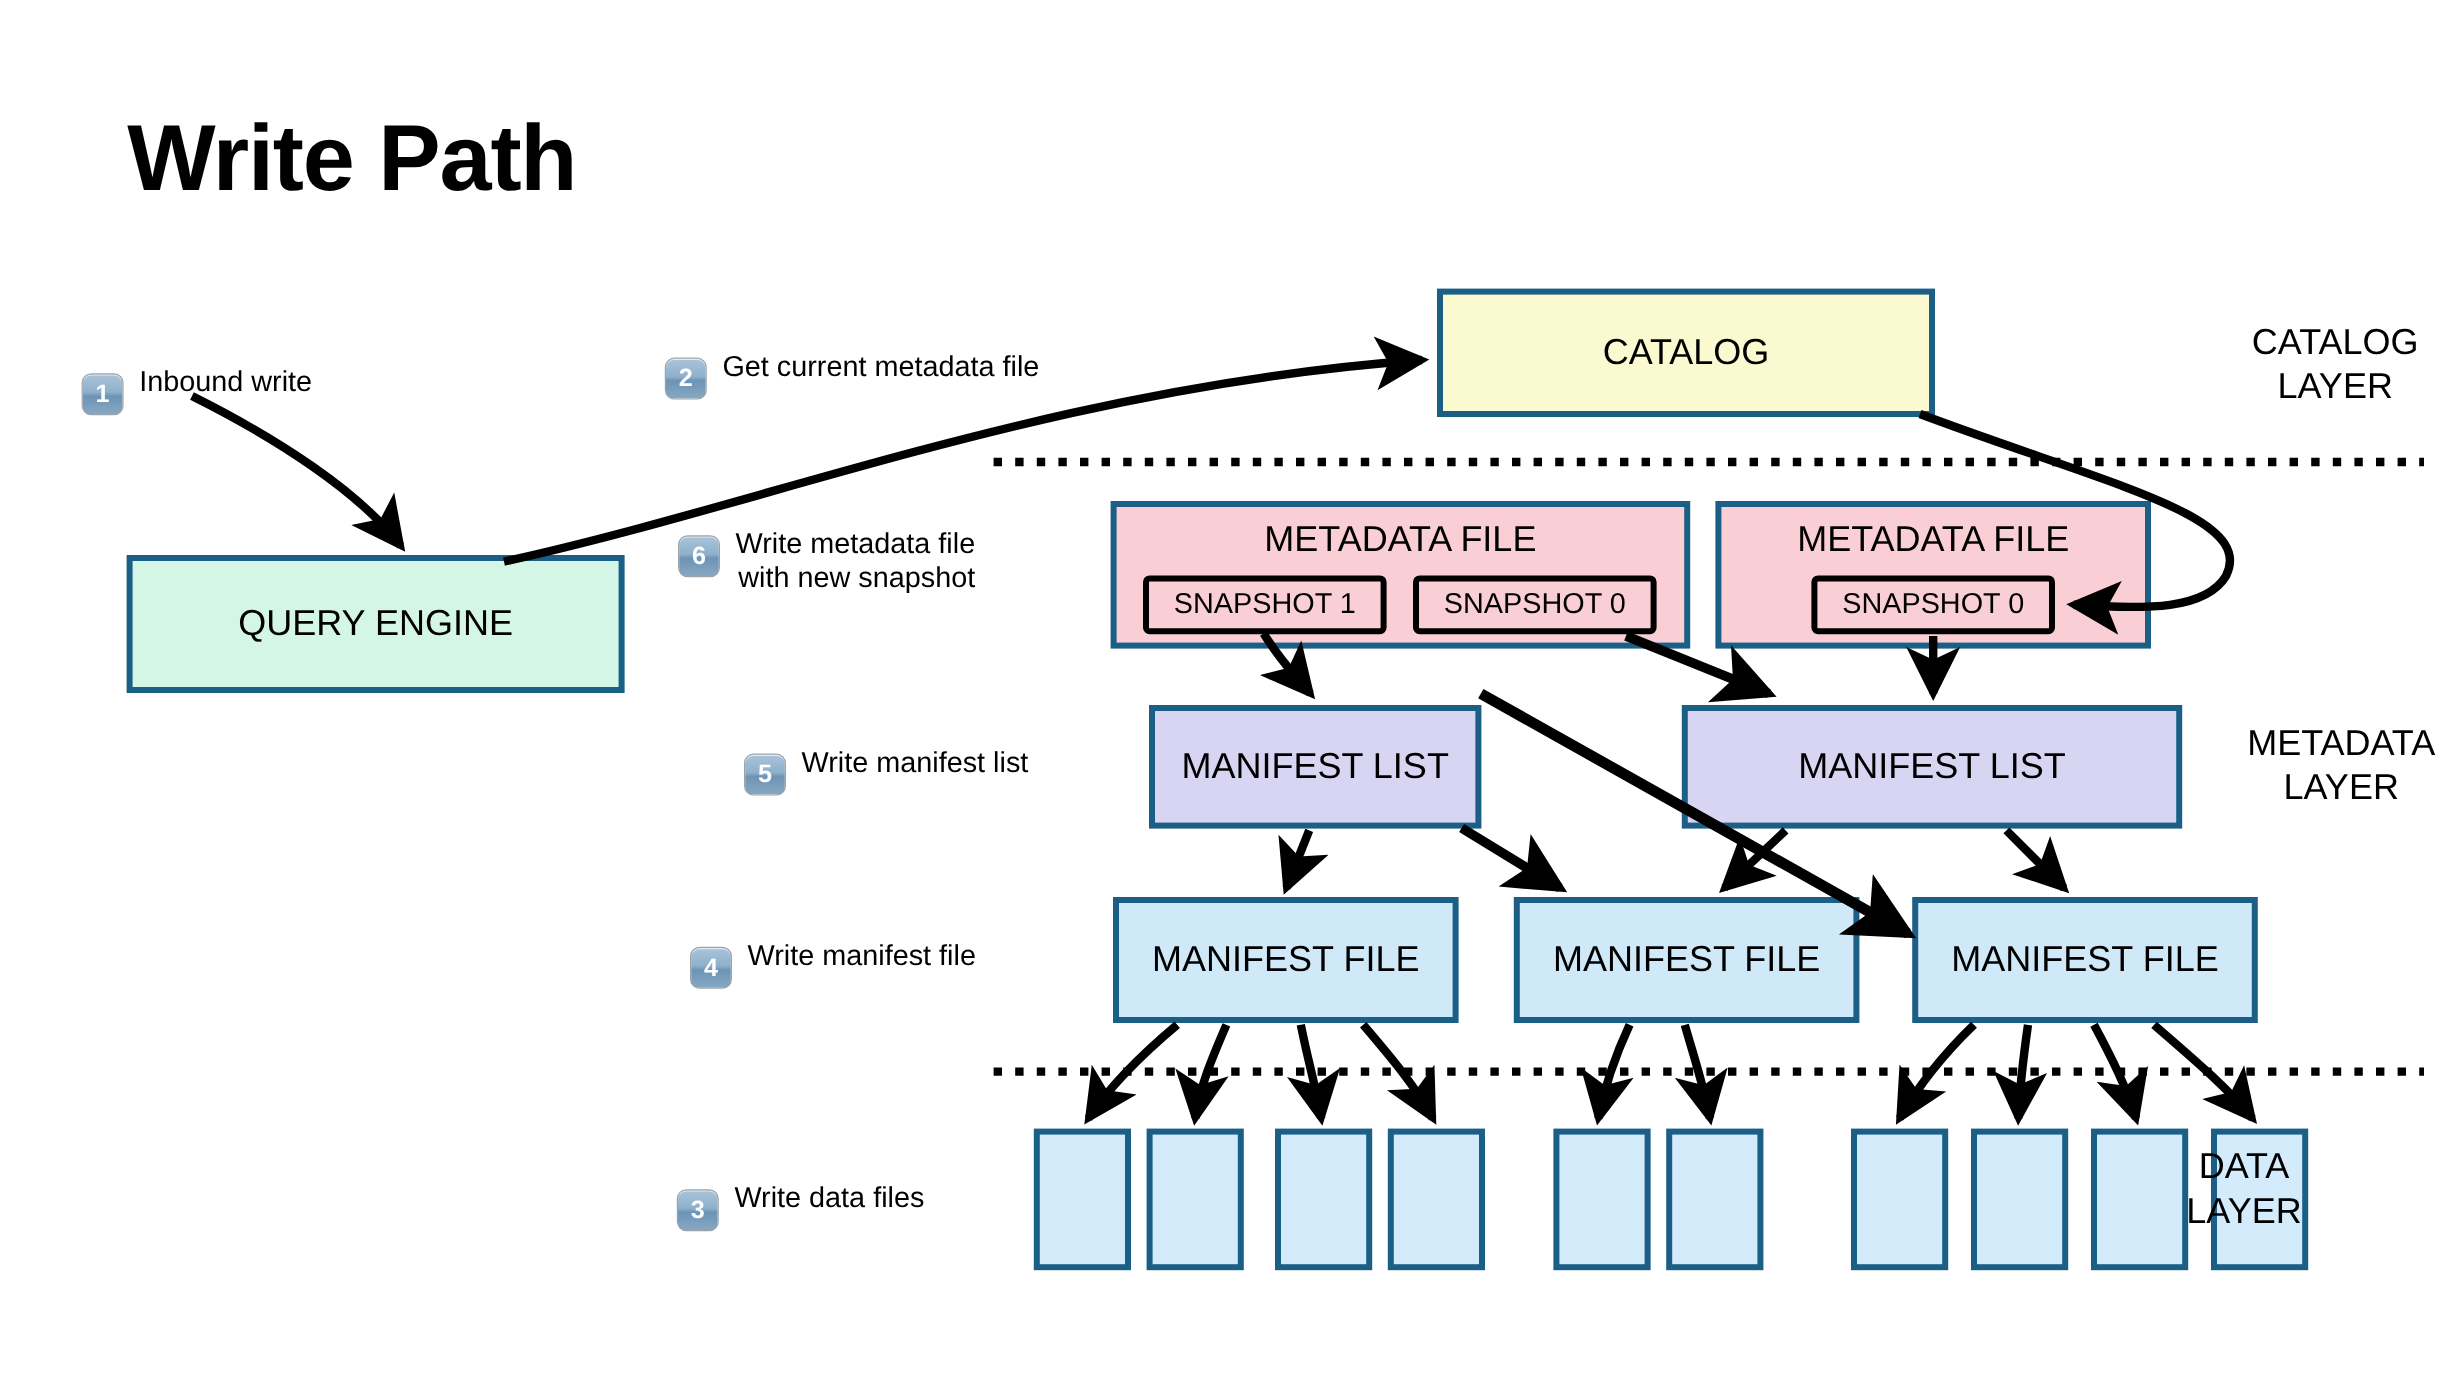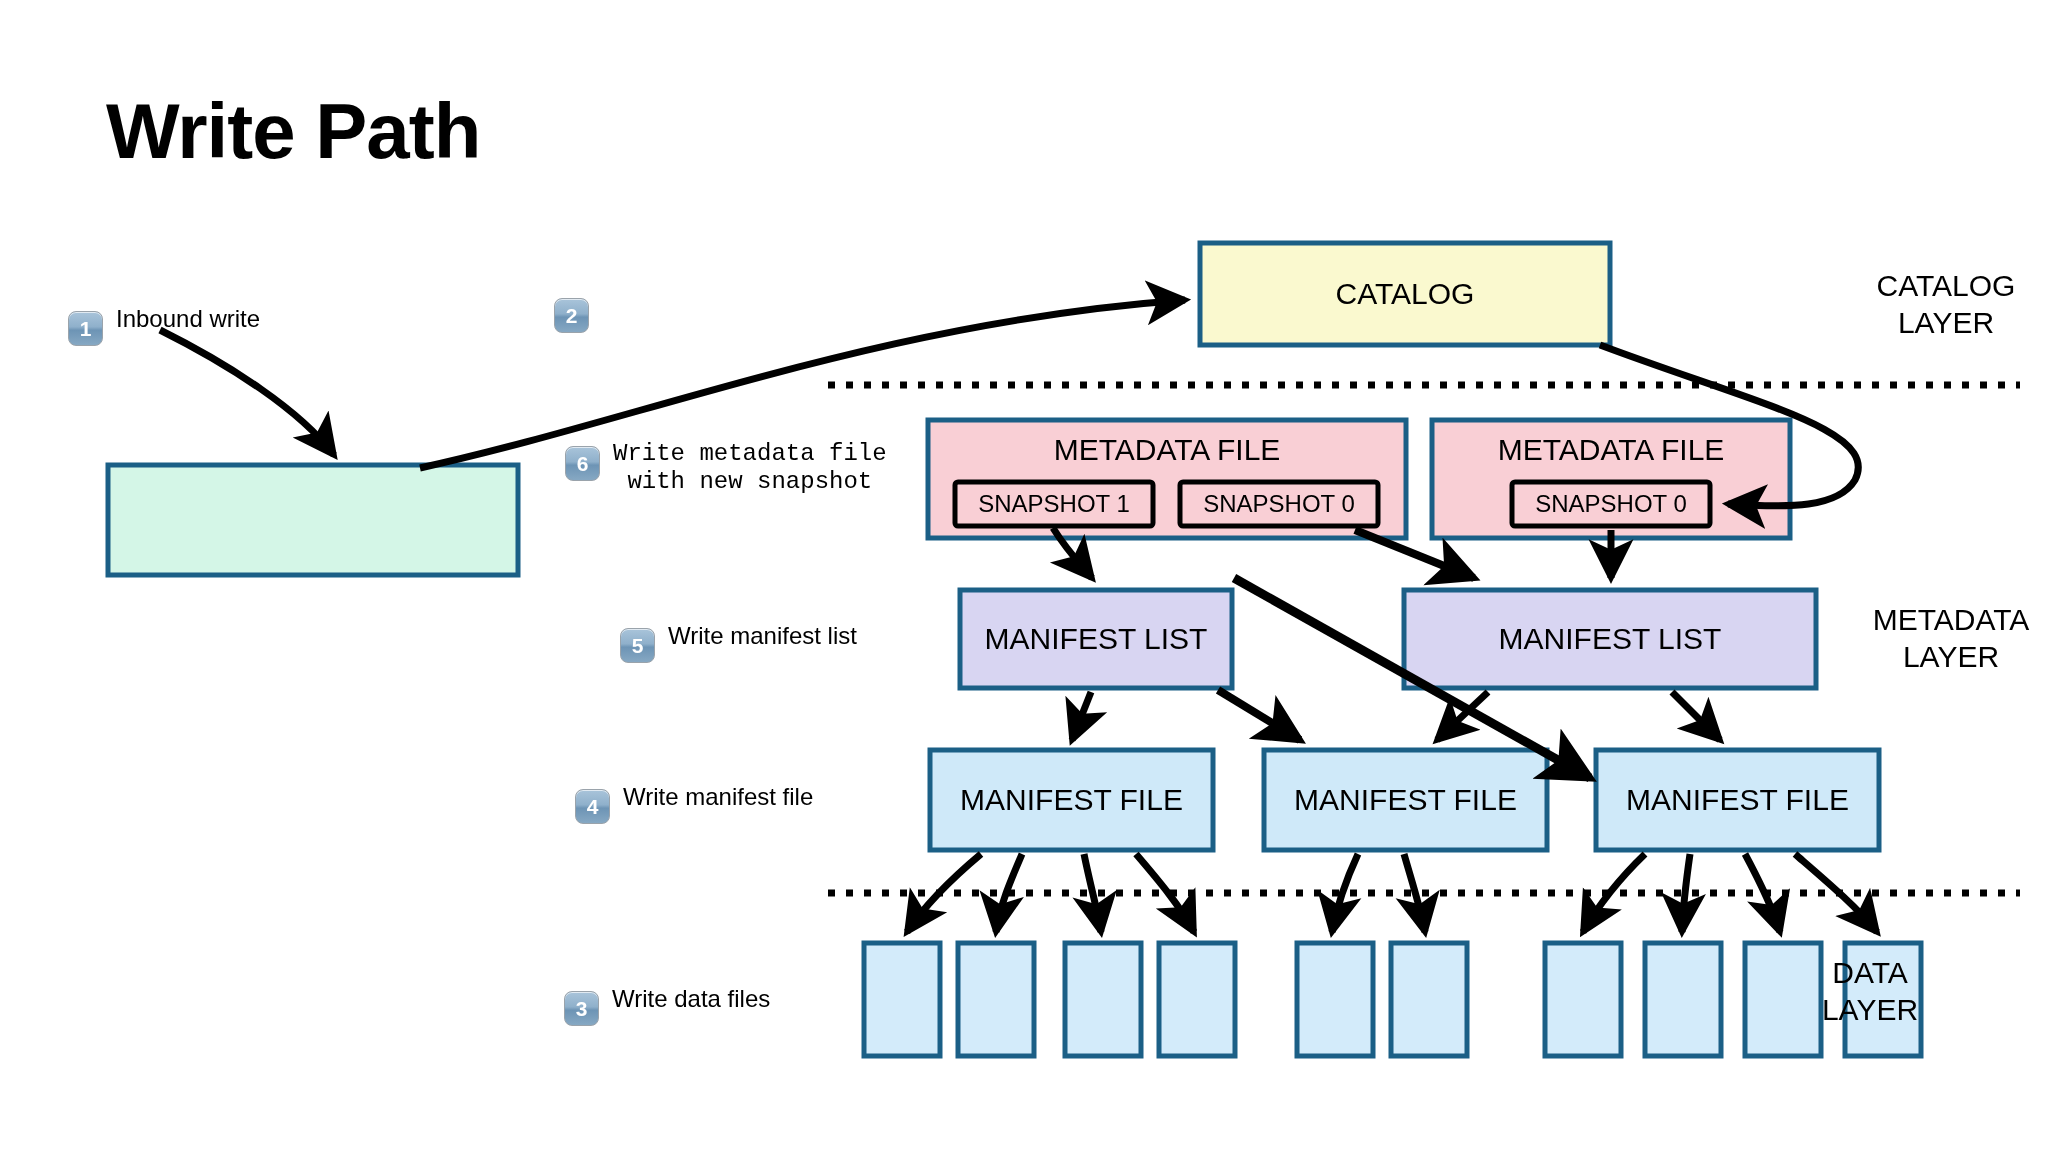--- a/index.html
+++ b/index.html
@@ -109,20 +109,21 @@
 
     <path d="M 1358 854 C 1345 882 1337 906 1332 932" fill="none" stroke="#000" stroke-width="7" marker-end="url(#arrow)"></path>
     <path d="M 1404 854 C 1412 882 1420 906 1425 932" fill="none" stroke="#000" stroke-width="7" marker-end="url(#arrow)"></path>
 
     <path d="M 1645 854 C 1618 880 1598 906 1583 932" fill="none" stroke="#000" stroke-width="7" marker-end="url(#arrow)"></path>
     <path d="M 1690 854 C 1686 882 1683 906 1682 932" fill="none" stroke="#000" stroke-width="7" marker-end="url(#arrow)"></path>
     <path d="M 1745 854 C 1760 882 1772 906 1780 932" fill="none" stroke="#000" stroke-width="7" marker-end="url(#arrow)"></path>
     <path d="M 1795 854 C 1825 880 1856 906 1877 932" fill="none" stroke="#000" stroke-width="7" marker-end="url(#arrow)"></path>
   </svg>
 
+  <div class="boxlabel" style="left:108px;top:465px;width:410px;height:110px;">QUERY ENGINE</div>
 
   <div class="boxlabel" style="left:1200px;top:243px;width:410px;height:102px;">CATALOG</div>
 
   <div class="boxlabel" style="left:928px;top:424px;width:478px;height:52px;">METADATA FILE</div>
   <div class="boxlabel small" style="left:955px;top:482px;width:198px;height:44px;">SNAPSHOT 1</div>
   <div class="boxlabel small" style="left:1180px;top:482px;width:198px;height:44px;">SNAPSHOT 0</div>
 
   <div class="boxlabel" style="left:1432px;top:424px;width:358px;height:52px;">METADATA FILE</div>
   <div class="boxlabel small" style="left:1512px;top:482px;width:198px;height:44px;">SNAPSHOT 0</div>
 
@@ -133,40 +134,41 @@
   <div class="boxlabel" style="left:1264px;top:750px;width:283px;height:100px;">MANIFEST FILE</div>
   <div class="boxlabel" style="left:1596px;top:750px;width:283px;height:100px;">MANIFEST FILE</div>
 
   <div class="step" style="left:68px;top:305px;">
     <div class="badge">1</div>
     <div class="steptext">Inbound write</div>
   </div>
 
   <div class="step" style="left:554px;top:292px;">
     <div class="badge">2</div>
+    <div class="steptext">Get current metadata file</div>
   </div>
 
   <div class="step" style="left:564px;top:985px;">
     <div class="badge">3</div>
     <div class="steptext">Write data files</div>
   </div>
 
   <div class="step" style="left:575px;top:783px;">
     <div class="badge">4</div>
     <div class="steptext">Write manifest file</div>
   </div>
 
   <div class="step" style="left:620px;top:622px;">
     <div class="badge">5</div>
     <div class="steptext">Write manifest list</div>
   </div>
 
   <div class="step" style="left:565px;top:440px;">
     <div class="badge">6</div>
-    <div class="steptext ind2" style="text-align:center;padding-left:0;font-family:Liberation Mono, monospace;">Write metadata file
+    <div class="steptext ind2" style="text-align:right;padding-left:0;">Write metadata file
 with new snapshot</div>
   </div>
 
   <div class="layerlbl" style="left:1856px;top:268px;width:180px;">CATALOG
 LAYER</div>
   <div class="layerlbl" style="left:1856px;top:602px;width:190px;">METADATA
 LAYER</div>
   <div class="layerlbl" style="left:1800px;top:955px;width:140px;">DATA
 LAYER</div>
 

